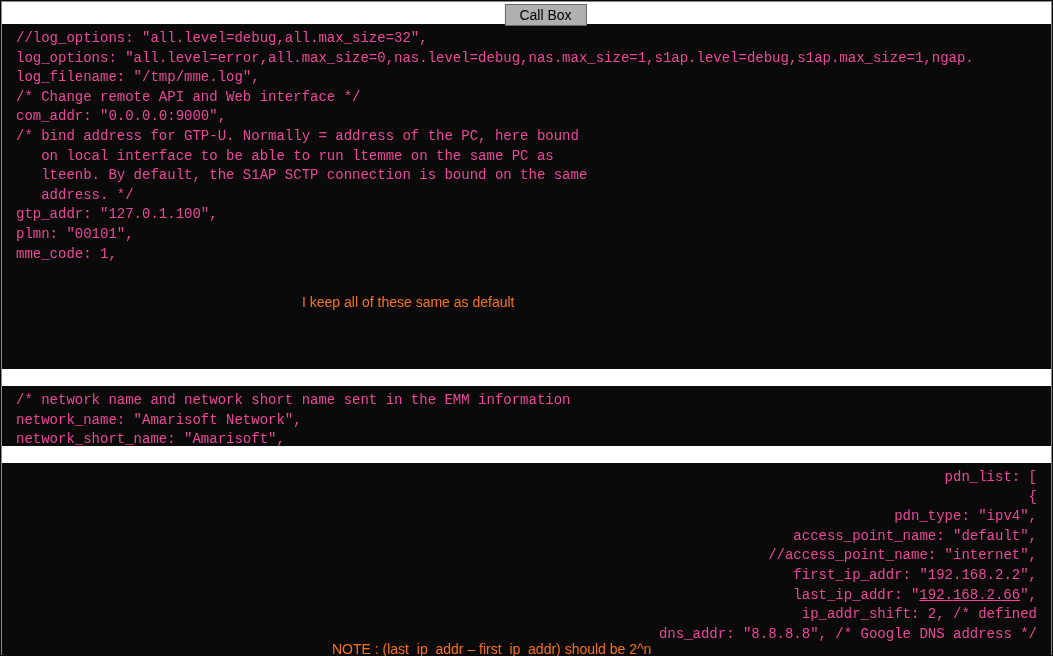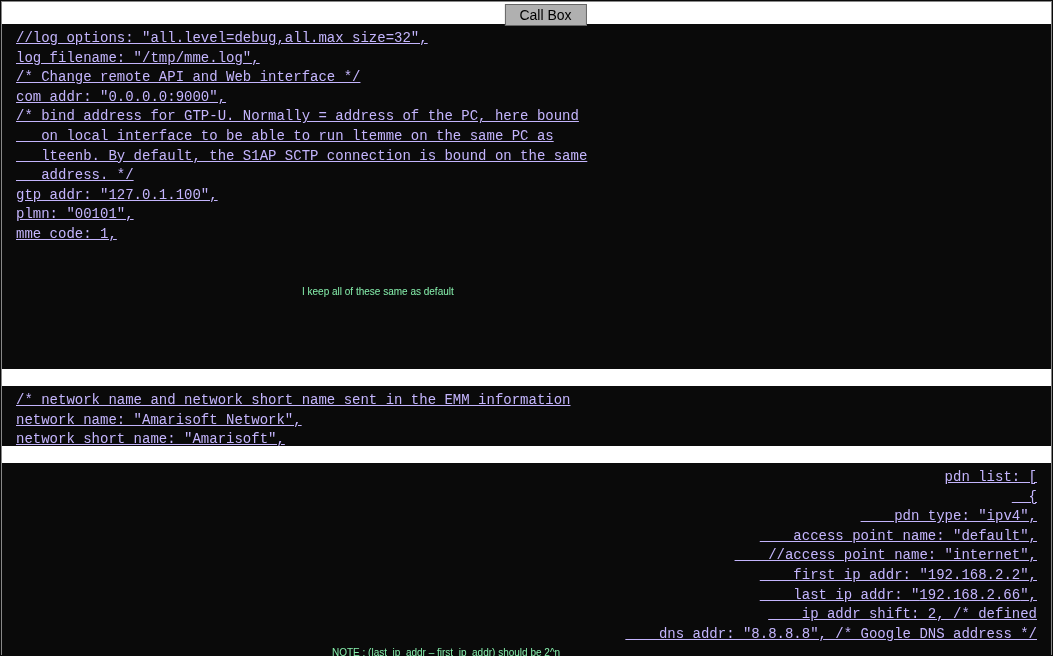--- a/index.html
+++ b/index.html
@@ -56,30 +56,30 @@
     
     .code-block {
       background: #0a0a0a;
       padding: 5px 14px;
       position: relative;
       white-space: nowrap;
       overflow: hidden;
     }
     
     .code-line {
-      color: #c4b5fd;
+      color: #ec4899;
       white-space: pre;
-      text-decoration: underline;
     }
     
     .annotation-yellow {
-      color: #86efac;
+      color: #f97316;
       font-family: Arial, sans-serif;
-      font-size: 10px;
+      font-size: 14px;
       position: absolute;
+      margin-top: 8px;
     }
     
     .annotation-1 {
       left: 300px;
       top: 261px;
     }
     
     .annotation-2 {
       left: 330px;
       bottom: 33px;
@@ -133,20 +133,21 @@
   <button class="call-box-button">Call Box</button>
 
   <div class="scroll-indicator">
     <svg width="8" height="8" viewBox="0 0 8 8">
         <path d="M2 0 L6 4 L2 8 Z" fill="#333"></path>
       </svg>
   </div>
 
   <div class="code-block block-1">
     <div class="code-line">//log_options: "all.level=debug,all.max_size=32",</div>
+    <div class="code-line">log_options: "all.level=error,all.max_size=0,nas.level=debug,nas.max_size=1,s1ap.level=debug,s1ap.max_size=1,ngap.</div>
     <div class="code-line">log_filename: "/tmp/mme.log",</div>
     <div class="code-line"></div>
     <div class="code-line">/* Change remote API and Web interface */</div>
     <div class="code-line">com_addr: "0.0.0.0:9000",</div>
     <div class="code-line"></div>
     <div class="code-line">/* bind address for GTP-U. Normally = address of the PC, here bound</div>
     <div class="code-line">   on local interface to be able to run ltemme on the same PC as</div>
     <div class="code-line">   lteenb. By default, the S1AP SCTP connection is bound on the same</div>
     <div class="code-line">   address. */</div>
     <div class="code-line">gtp_addr: "127.0.1.100",</div>

